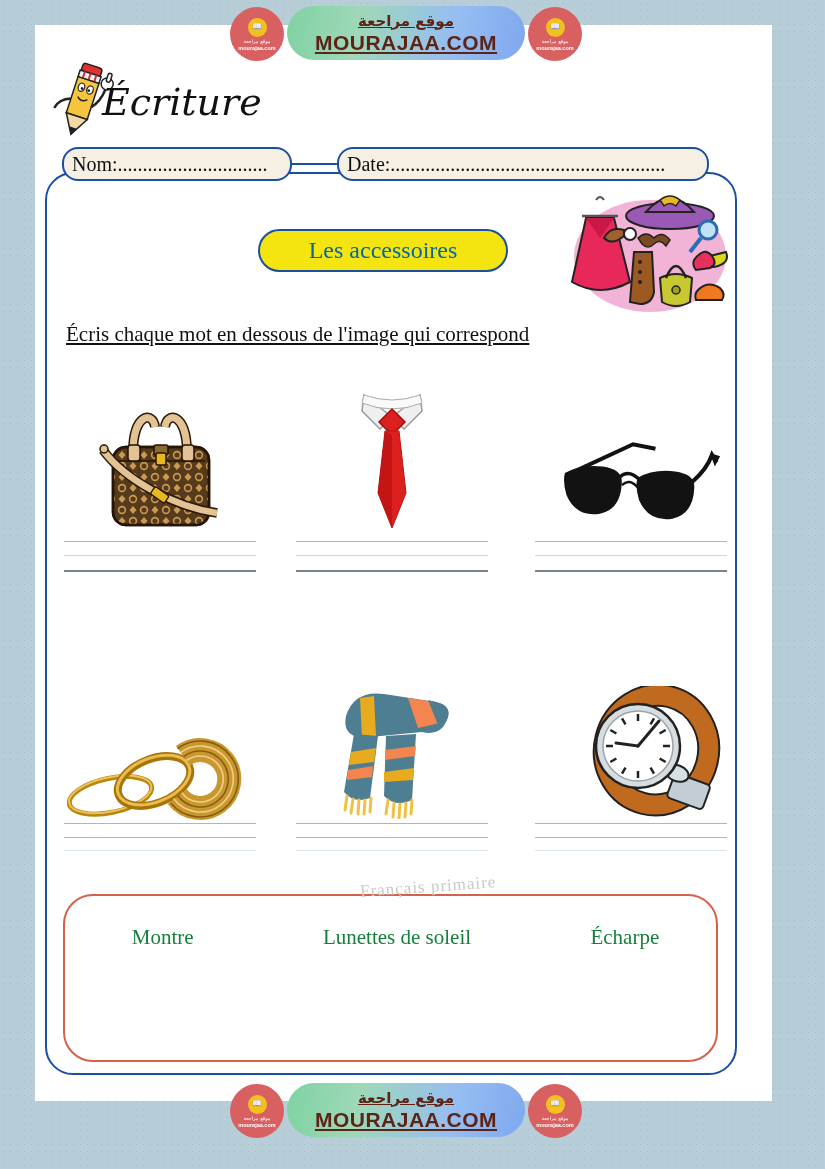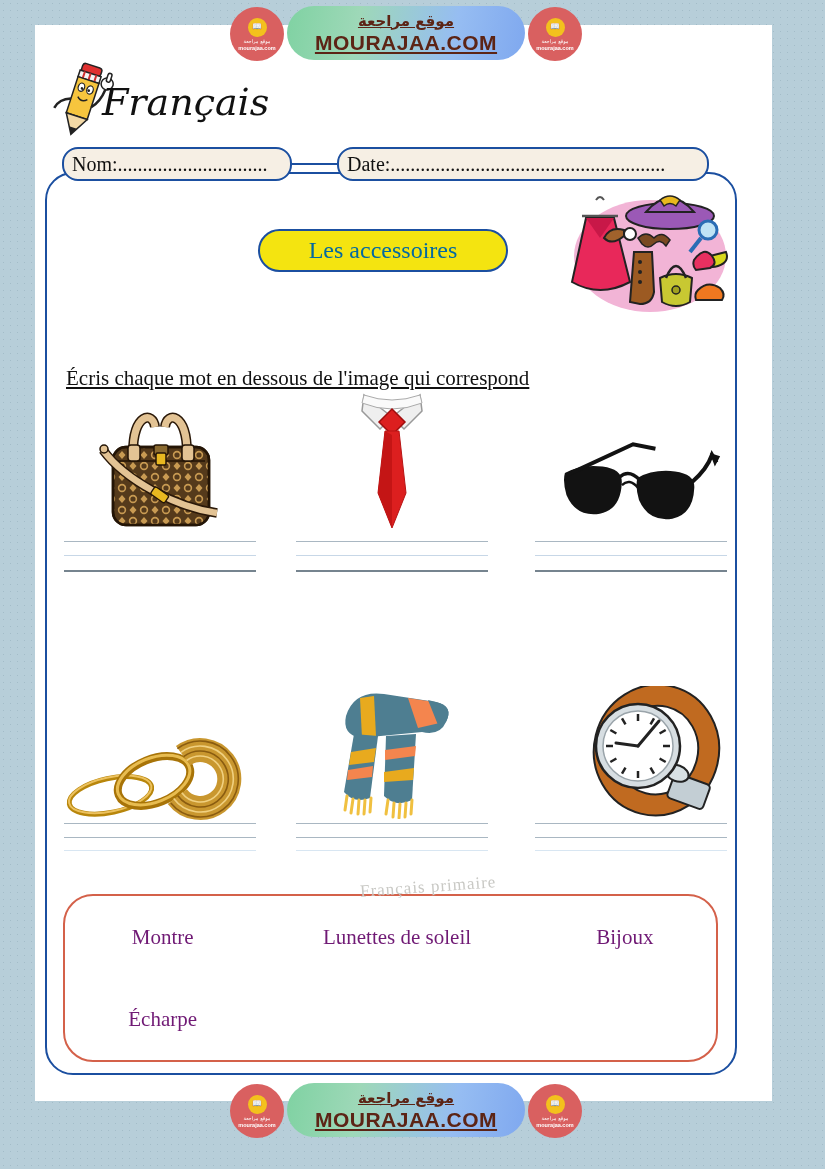--- a/index.html
+++ b/index.html
@@ -79,21 +79,21 @@
   }
   .title-pill {
     position:absolute; left:258px; top:229px; width:250px; height:43px; z-index:2;
     background:#f4e410; border:2.5px solid #1b4fa0; border-radius:22px;
     display:flex; align-items:center; justify-content:center;
     font-size:24px; color:#0369a1;
   }
   .clipart { position:absolute; left:568px; top:186px; width:164px; height:130px; z-index:2; }
   .instruction {
     position:absolute; left:66px; top:322px; z-index:2;
-    font-size:21px; color:#111; text-decoration:underline;margin-top:44px;
+    font-size:21px; color:#111; text-decoration:underline;
   }
 
   
   .pic { position:absolute; z-index:2; }
   .pic-bag     { left:95px;  top:395px; width:130px; height:143px; }
   .pic-tie     { left:350px; top:391px; width:84px;  height:145px; }
   .pic-glasses { left:552px; top:438px; width:172px; height:97px; }
   .pic-bijoux  { left:62px;  top:733px; width:182px; height:88px; }
   .pic-scarf   { left:330px; top:676px; width:132px; height:143px; }
   .pic-watch   { left:576px; top:686px; width:148px; height:133px; }
@@ -114,21 +114,21 @@
     font-size:17px; color:#c9c9c5; transform:rotate(-4deg); letter-spacing:1px;
   }
 
   
   .word-bank {
     position:absolute; left:63px; top:894px; width:655px; height:168px; z-index:2;
     border:2.5px solid #d4614a; border-radius:30px; background:#fff;
     display:grid; grid-template-columns:30% 42% 28%; grid-template-rows:1fr 1fr;
     align-items:center;
   }
-  .word { font-size:21px; color:#701a75; text-align:center; }
+  .word { font-size:21px; color:#15803d; text-align:center; }
 
   .banner-top { top:6px; }
   .banner-bottom { top:1083px; }
 </style>
 </head>
 <body>
 
 <div class="page"></div>
 
 <div class="banner banner-top">
@@ -164,21 +164,21 @@
       <circle cx="28.5" cy="27" r="1.4" fill="#222"></circle>
       <circle cx="35.5" cy="27" r="1.4" fill="#222"></circle>
       <path d="M27,36 Q32,41 37,36" fill="none" stroke="#222" stroke-width="1.5"></path>
       <path d="M21,40 Q10,44 8,54" fill="none" stroke="#222" stroke-width="2.5"></path>
       <circle cx="51" cy="15" r="6" fill="#fff" stroke="#222" stroke-width="1.5"></circle>
       <rect x="49" y="4" width="4" height="9" rx="2" fill="#fff" stroke="#222" stroke-width="1.5"></rect>
       <path d="M43,42 Q50,34 51,21" fill="none" stroke="#222" stroke-width="2.5"></path>
     </g>
   </svg>
 </div>
-<div class="ecriture-title">Français</div>
+<div class="ecriture-title">Écriture</div>
 
 <div class="field-connector"></div>
 <div class="field-pill field-nom">Nom:..............................</div>
 <div class="field-pill field-date">Date:.......................................................</div>
 
 <div class="main-box"></div>
 
 <div class="title-pill">Les accessoires</div>
 
 <div class="clipart">
@@ -371,21 +371,20 @@
   <div class="wl l1"></div>
     <div class="wl l2"></div>
     <div class="wl l3"></div>
 </div>
 
 <div class="watermark">Français primaire</div>
 
 <div class="word-bank">
   <span class="word">Montre</span>
   <span class="word">Lunettes de soleil</span>
-  <span class="word">Bijoux</span>
   <span class="word">Écharpe</span>
 </div>
 
 <div class="banner banner-bottom">
   <div class="badge badge-left">
     <div class="badge-dot">📖</div>
     <div class="badge-ar">موقع مراجعة</div>
     <div class="badge-site">mourajaa.com</div>
   </div>
   <a class="banner-pill">

